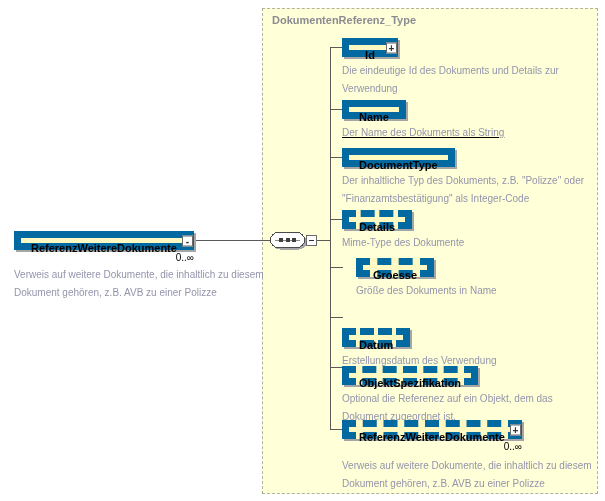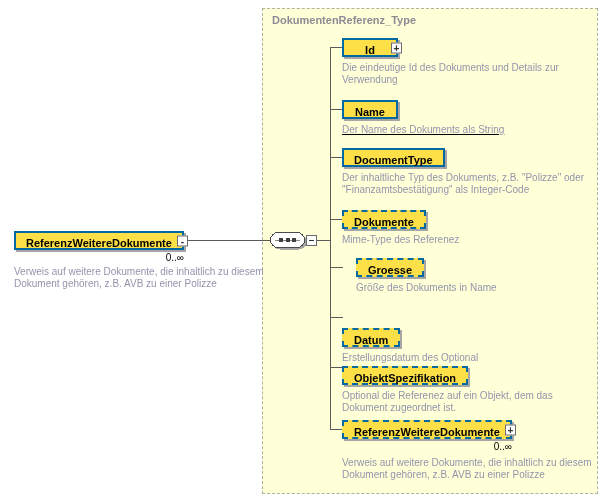--- a/index.html
+++ b/index.html
@@ -21,43 +21,43 @@
     font-size:11px; font-weight:bold; color:#8b8b93; white-space:nowrap;
   }
 
   svg.connectors { position:absolute; left:0; top:0; z-index:1; }
 
   .node { position:absolute; z-index:2; }
 
   .ewrap { display:inline-block; vertical-align:top; }
 
   .ebox {
-    position:relative; background:#fde047;
-    border:2px solid #0369a1; box-shadow:2px 2px 0 #a6a6a6;
+    position:relative; background:#fef9c3;
+    border:7px solid #0369a1; box-shadow:2px 2px 0 #a6a6a6;
     height:19px; line-height:15px; padding:1px 10px 0 10px;
     min-width:56px; text-align:center;
   }
   .ebox.optional { border-style:dashed; }
 
   .ename { font-size:11px; font-weight:bold; color:#000000; white-space:nowrap; }
 
   .toggle {
     position:absolute; right:-6px; top:50%; transform:translateY(-50%);
     width:11px; height:11px; background:#ffffff; border:1px solid #6b6b6b;
     font-size:10px; font-weight:bold; line-height:9px; text-align:center;
     color:#333333; z-index:3; cursor:pointer;
   }
 
   .cardinality {
     font-size:10px; color:#000000; text-align:right; margin-top:2px;
     font-family:"Liberation Sans", sans-serif;
   }
 
   .annot {
-    font-size:10px; line-height:12px; color:#9494ad;
+    font-size:10px; line-height:18px; color:#9494ad;
     width:252px; margin-top:5px;
   }
   .annot.root-annot { margin-top:3px; }
 </style>
 </head>
 <body>
 
 <div class="canvas">
 
   <div class="type-box">
@@ -127,42 +127,42 @@
       <div class="ebox">
         <span class="ename">DocumentType</span>
       </div>
     </div>
     <div class="annot">Der inhaltliche Typ des Dokuments, z.B. "Polizze" oder "Finanzamtsbestätigung" als Integer-Code</div>
   </div>
 
   <div class="node" style="left:342px; top:210px;">
     <div class="ewrap">
       <div class="ebox optional">
-        <span class="ename">Dokumente</span>
+        <span class="ename">Details</span>
       </div>
     </div>
-    <div class="annot">Mime-Type des Referenez</div>
+    <div class="annot">Mime-Type des Dokumente</div>
   </div>
 
   <div class="node" style="left:356px; top:258px;">
     <div class="ewrap">
       <div class="ebox optional">
         <span class="ename">Groesse</span>
       </div>
     </div>
     <div class="annot">Größe des Dokuments in Name</div>
   </div>
 
   <div class="node" style="left:342px; top:308px;margin-top:20px;">
     <div class="ewrap">
       <div class="ebox optional">
         <span class="ename">Datum</span>
       </div>
     </div>
-    <div class="annot">Erstellungsdatum des Optional</div>
+    <div class="annot">Erstellungsdatum des Verwendung</div>
   </div>
 
   <div class="node" style="left:342px; top:366px;">
     <div class="ewrap">
       <div class="ebox optional">
         <span class="ename">ObjektSpezifikation</span>
       </div>
     </div>
     <div class="annot">Optional die Referenez auf ein Objekt, dem das Dokument zugeordnet ist.</div>
   </div>

